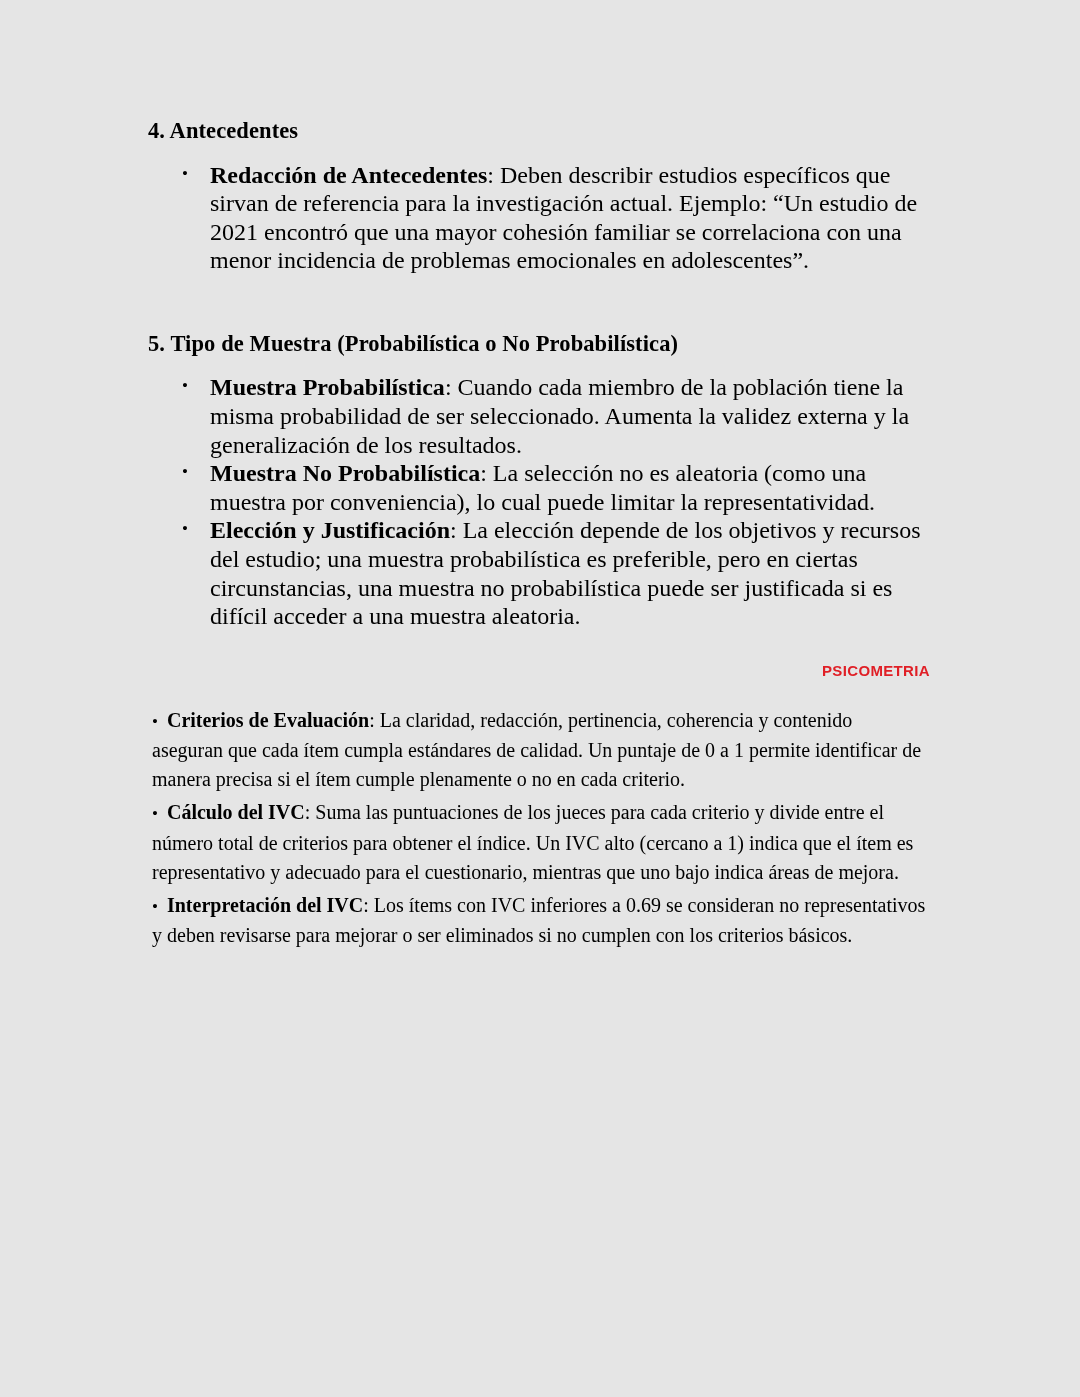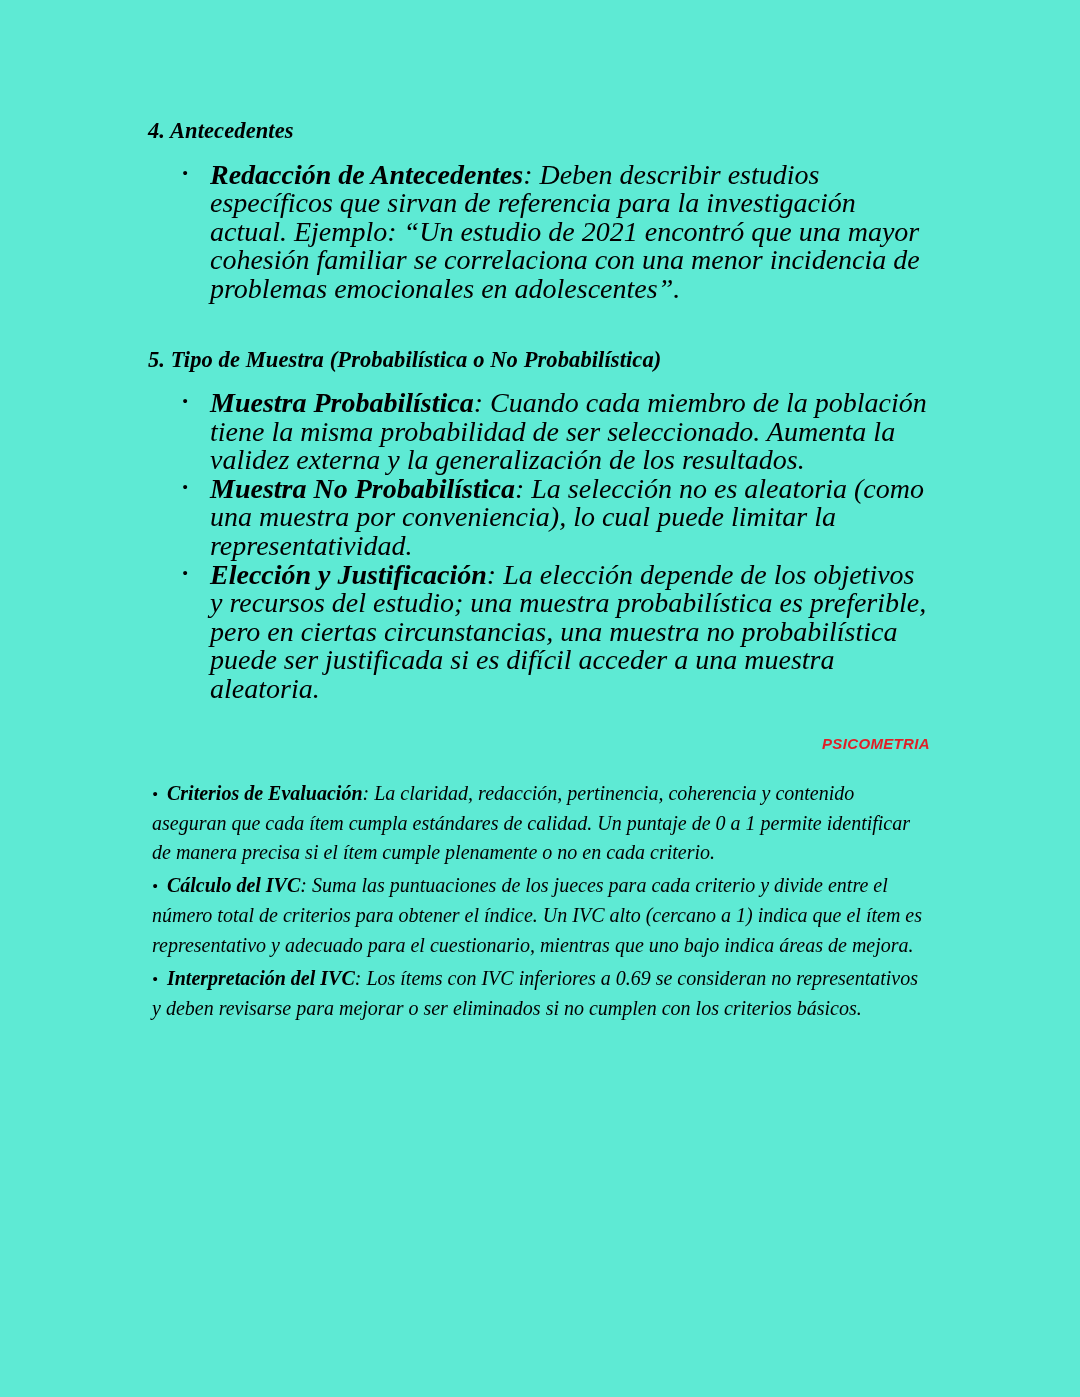--- a/index.html
+++ b/index.html
@@ -29,32 +29,32 @@
   .section-heading {
     font-family: "Liberation Serif", "DejaVu Serif", serif;
     font-size: 22.5px;
     font-weight: bold;
     line-height: 1.18;
     margin: 0;
     padding: 0;
     letter-spacing: 0.1px;
   }
 
-  .heading-gap-top   { margin-top: 43px; }
+  .heading-gap-top   { margin-top: 56px; }
 
   
   .bullet-list {
     list-style: none;
     margin: 0;
     padding: 0;
   }
   .bullet-list > li {
     position: relative;
     padding-left: 62px;
-    font-size: 28px;
+    font-size: 24px;
     line-height: 28.6px;
     margin: 0;
     text-align: left;
     max-width: 780px;
   }
   .bullet-list > li::before {
     content: "\2022";
     position: absolute;
     left: 34px;
     top: -1px;
@@ -100,21 +100,21 @@
   .flat-list .lead {
     font-weight: bold;
   }
 
   .psico-block { margin-top: 31px; }
   .psico-list  { margin-top: 26px; }
 </style>
 </head>
 <body>
 
-<div class="page" style="background: #5eead4; color: rgb(0, 0, 0); font-style: italic;">
+<div class="page" style="background: #e5e5e5; color: rgb(0, 0, 0);">
 
   <h2 class="section-heading">4. Antecedentes</h2>
 
   <ul class="bullet-list list-gap-top">
     <li>
       <span class="lead">Redacción de Antecedentes</span><span>: Deben describir estudios específicos que sirvan de referencia para la investigación actual. Ejemplo: “Un estudio de 2021 encontró que una mayor cohesión familiar se correlaciona con una menor incidencia de problemas emocionales en adolescentes”.</span>
     </li>
   </ul>
 
   <h2 class="section-heading heading-gap-top">5. Tipo de Muestra (Probabilística o No Probabilística)</h2>

